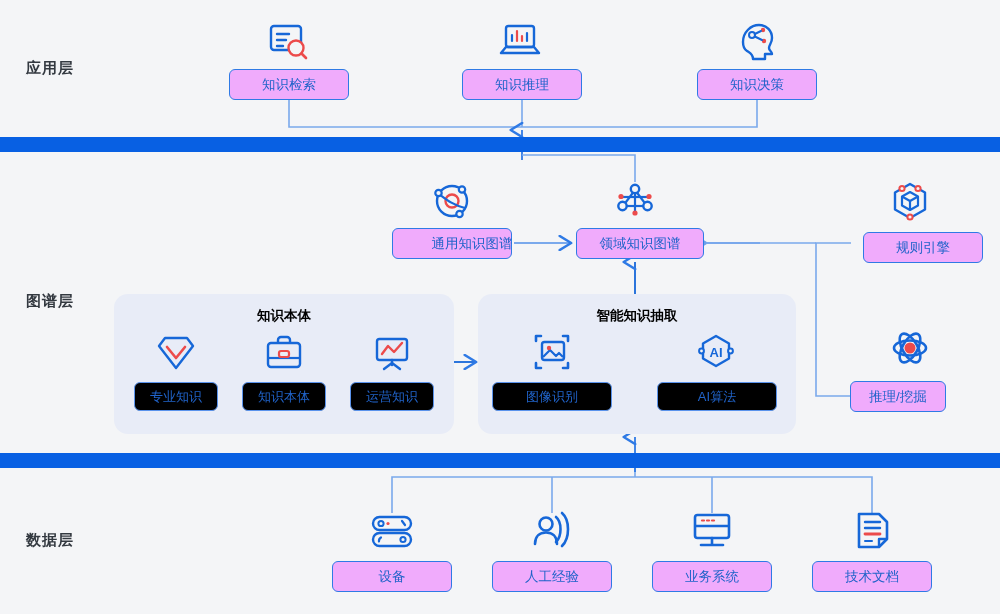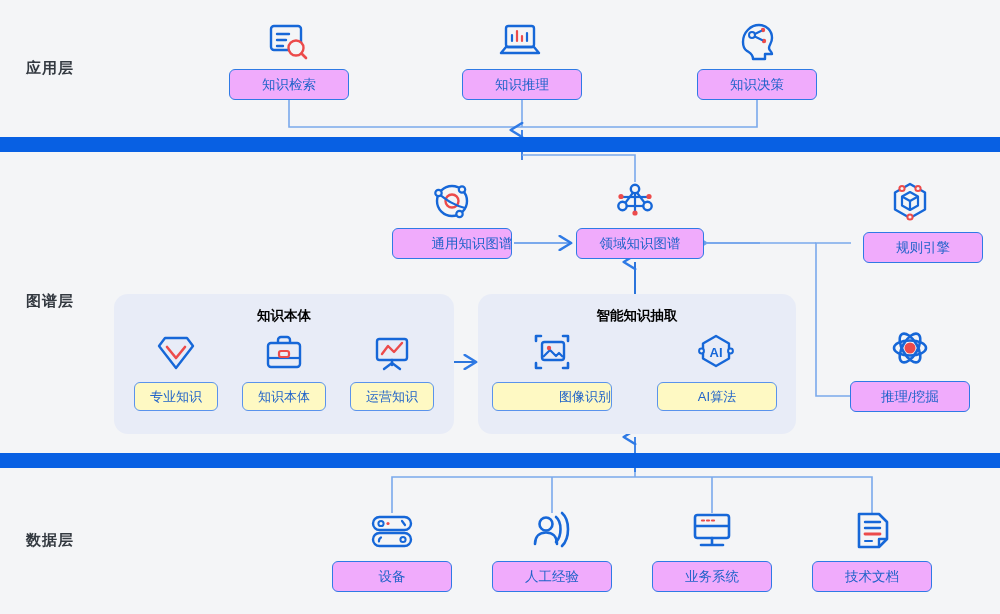--- a/index.html
+++ b/index.html
@@ -32,21 +32,21 @@
     position:absolute;
     box-sizing:border-box;
     height:31px;
     background:#f0abfc;
     border:1px solid #2f7ae5;
     border-radius:6px;
     display:flex;align-items:center;justify-content:center;
     font-size:13.5px;color:#2063c9;
     white-space:nowrap;
   }
-  .node-box.sm{height:29px;font-size:13px;background:#fef9c3;border-color:#5a93ec;border-radius:6px;}
+  .node-box.sm{height:29px;font-size:13px;background:#000000;border-color:#5a93ec;border-radius:6px;}
 
   
   .icon{position:absolute;display:block;}
 
   
   .panel{
     position:absolute;
     box-sizing:border-box;
     background:#e8ecf7;
     border-radius:14px;
@@ -195,21 +195,21 @@
   <div class="node-box" style="left:850px;top:232px;width:120px;margin-left:13px;">
     <span>规则引擎</span>
   </div>
 
   <svg class="icon" style="left:887px;top:325px;" width="46" height="46" viewBox="0 0 46 46">
     <circle cx="23" cy="23" r="5.5" fill="#ec4b4b"></circle>
     <ellipse cx="23" cy="23" rx="16" ry="7.5" fill="none" stroke="#1667d8" stroke-width="2.6"></ellipse>
     <ellipse cx="23" cy="23" rx="16" ry="7.5" fill="none" stroke="#1667d8" stroke-width="2.6" transform="rotate(60 23 23)"></ellipse>
     <ellipse cx="23" cy="23" rx="16" ry="7.5" fill="none" stroke="#1667d8" stroke-width="2.6" transform="rotate(120 23 23)"></ellipse>
   </svg>
-  <div class="node-box" style="left:850px;top:381px;width:120px;">
+  <div class="node-box" style="left:850px;top:381px;width:96px;">
     <span>推理/挖掘</span>
   </div>
 
   <div class="panel" style="left:114px;top:294px;width:340px;height:140px;"></div>
   <div class="panel-title" style="left:114px;top:307px;width:340px;">知识本体</div>
 
   <svg class="icon" style="left:155px;top:332px;" width="42" height="42" viewBox="0 0 42 42">
     <path d="M4,14 L10,6 L32,6 L38,14 L21,36 Z" fill="none" stroke="#1667d8" stroke-width="2.4" stroke-linejoin="round"></path>
     <path d="M12,15 L21,26 L30,15" fill="none" stroke="#ec4b4b" stroke-width="2.6" stroke-linecap="round" stroke-linejoin="round"></path>
   </svg>
@@ -239,21 +239,21 @@
 
   <div class="panel" style="left:478px;top:294px;width:318px;height:140px;"></div>
   <div class="panel-title" style="left:478px;top:307px;width:318px;">智能知识抽取</div>
 
   <svg class="icon" style="left:530px;top:330px;" width="44" height="44" viewBox="0 0 44 44">
     <path d="M11,6 L6,6 L6,11 M33,6 L38,6 L38,11 M11,38 L6,38 L6,33 M33,38 L38,38 L38,33" fill="none" stroke="#1667d8" stroke-width="2.6" stroke-linecap="round" stroke-linejoin="round"></path>
     <rect x="12" y="12" width="22" height="18" rx="2.5" fill="none" stroke="#1667d8" stroke-width="2.4"></rect>
     <path d="M13,27 L20,20 L26,26 L29,23 L33,27" fill="none" stroke="#1667d8" stroke-width="2.2" stroke-linejoin="round"></path>
     <circle cx="19" cy="18" r="2.2" fill="#ec4b4b"></circle>
   </svg>
-  <div class="node-box sm" style="left:492px;top:382px;width:120px;justify-content:flex-end;">
+  <div class="node-box sm" style="left:492px;top:382px;width:120px;">
     <span>图像识别</span>
   </div>
 
   <svg class="icon" style="left:694px;top:330px;" width="44" height="44" viewBox="0 0 44 44">
     <path d="M22,6 L35,13.5 L35,28.5 L22,36 L9,28.5 L9,13.5 Z" fill="none" stroke="#1667d8" stroke-width="2.4" stroke-linejoin="round"></path>
     <text x="22" y="27" text-anchor="middle" font-family="Liberation Sans, sans-serif" font-size="13" font-weight="bold" fill="#1667d8">AI</text>
     <circle cx="7.5" cy="21" r="2.4" fill="#f4f5f7" stroke="#1667d8" stroke-width="2"></circle>
     <circle cx="36.5" cy="21" r="2.4" fill="#f4f5f7" stroke="#1667d8" stroke-width="2"></circle>
   </svg>
   <div class="node-box sm" style="left:657px;top:382px;width:120px;">

